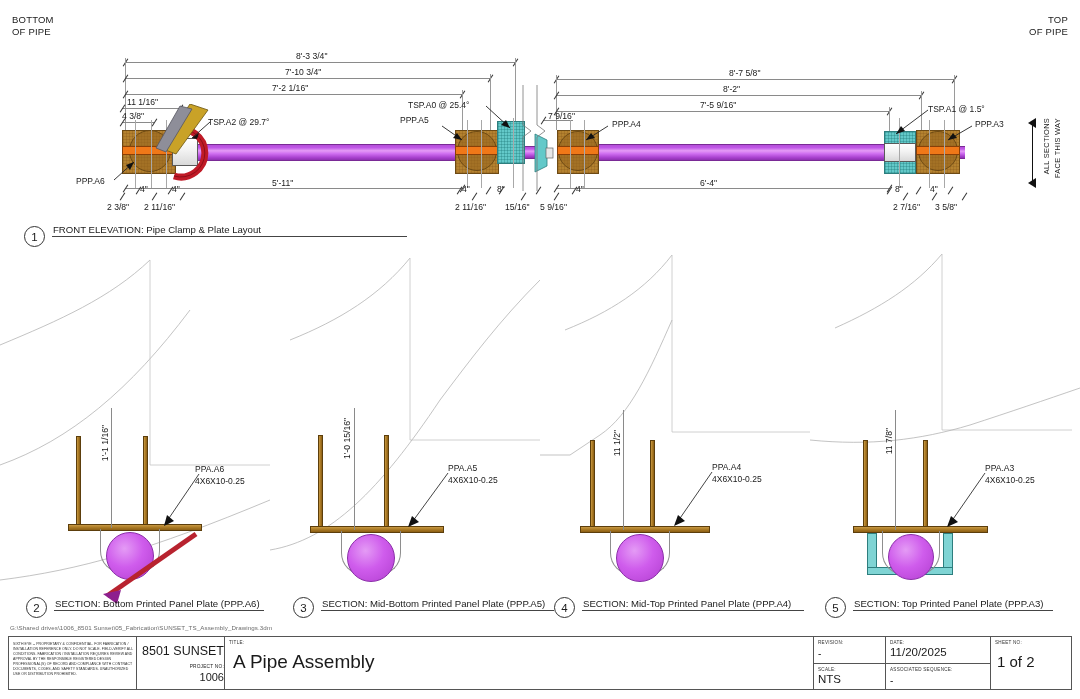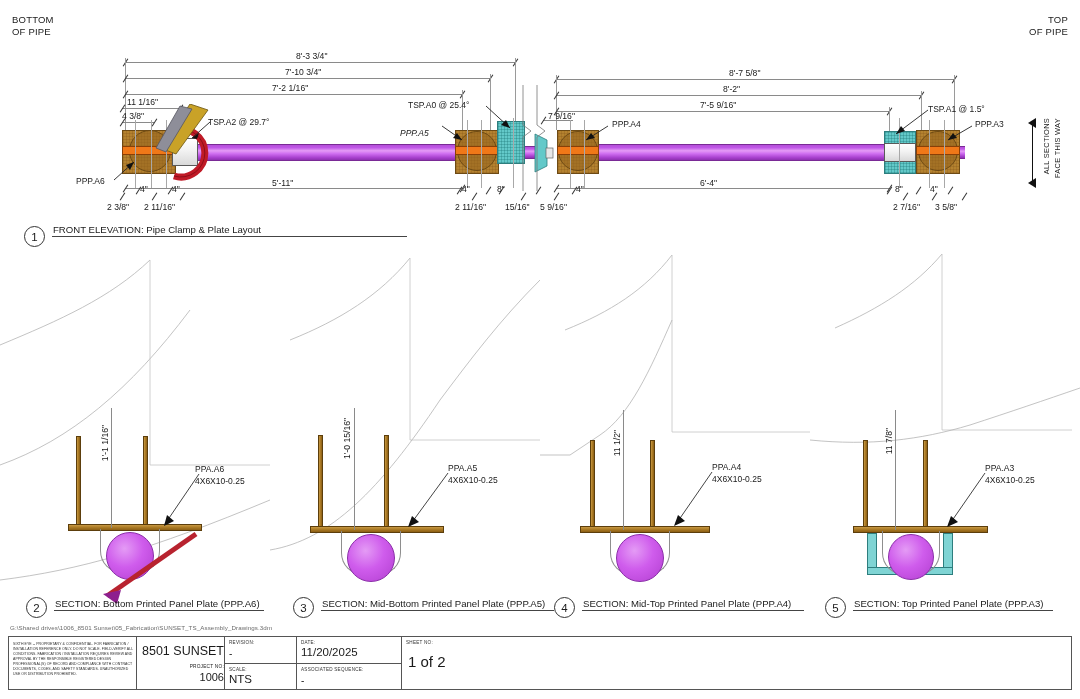--- a/index.html
+++ b/index.html
@@ -245,21 +245,21 @@
       <line x1="2" y1="22" x2="22" y2="4" stroke="#222" stroke-width=".9"></line>
       <polygon points="22,4 14,7 18,12" fill="#111"></polygon>
     </svg>
 
     <div class="abs t" style="left:408px; top:100px;">TSP.A0 @ 25.4°</div>
     <svg class="abs" style="left:484px; top:104px;" width="32" height="28">
       <line x1="2" y1="2" x2="26" y2="24" stroke="#222" stroke-width=".9"></line>
       <polygon points="26,24 17,21 22,16" fill="#111"></polygon>
     </svg>
 
-    <div class="abs t" style="left:400px; top:128px;font-style:italic;">PPP.A5</div>
+    <div class="abs t" style="left:400px; top:115px;">PPP.A5</div>
     <svg class="abs" style="left:440px; top:124px;" width="28" height="20">
       <line x1="2" y1="2" x2="22" y2="16" stroke="#222" stroke-width=".9"></line>
       <polygon points="22,16 13,14 17,9" fill="#111"></polygon>
     </svg>
 
     <div class="abs t" style="left:612px; top:119px;">PPP.A4</div>
     <svg class="abs" style="left:578px; top:124px;" width="32" height="20">
       <line x1="30" y1="2" x2="8" y2="16" stroke="#222" stroke-width=".9"></line>
       <polygon points="8,16 17,14 13,9" fill="#111"></polygon>
     </svg>
@@ -463,20 +463,24 @@
     <div class="tb-cell" style="width:128px;">
       <div class="legal">SIXTH EYE -- PROPRIETARY &amp; CONFIDENTIAL. FOR FABRICATION / INSTALLATION REFERENCE ONLY. DO NOT SCALE. FIELD-VERIFY ALL CONDITIONS. FABRICATION / INSTALLATION REQUIRES REVIEW AND APPROVAL BY THE RESPONSIBLE REGISTERED DESIGN PROFESSIONAL(S) OF RECORD AND COMPLIANCE WITH CONTRACT DOCUMENTS, CODES, AND SAFETY STANDARDS. UNAUTHORIZED USE OR DISTRIBUTION PROHIBITED.</div>
     </div>
 
     <div class="tb-cell" style="width:88px; text-align:right;">
       <div class="abs" style="left:0; right:0; top:7px; font-size:12.5px;">8501 SUNSET</div>
       <div class="abs" style="left:0; right:0; top:27px; font-size:4.8px; letter-spacing:.2px;">PROJECT NO:</div>
       <div class="abs" style="left:0; right:0; top:34px; font-size:11px;">1006</div>
     </div>
 
+    <div class="tb-cell" style="flex:1;">
+      <div class="tb-lab">TITLE:</div>
+      <div class="tb-val" style="top:14px; left:8px; font-size:19px;">A Pipe Assembly</div>
+    </div>
 
     <div class="tb-cell" style="width:72px;">
       <div class="abs" style="left:0; right:0; top:0; height:27px; border-bottom:1.1px solid #555;">
         <div class="tb-lab">REVISION:</div>
         <div class="tb-val" style="top:11px; font-size:10px;">-</div>
       </div>
       <div class="abs" style="left:0; right:0; top:27px; height:27px;">
         <div class="tb-lab">SCALE:</div>
         <div class="tb-val" style="top:9px; font-size:11.5px;">NTS</div>
       </div>

